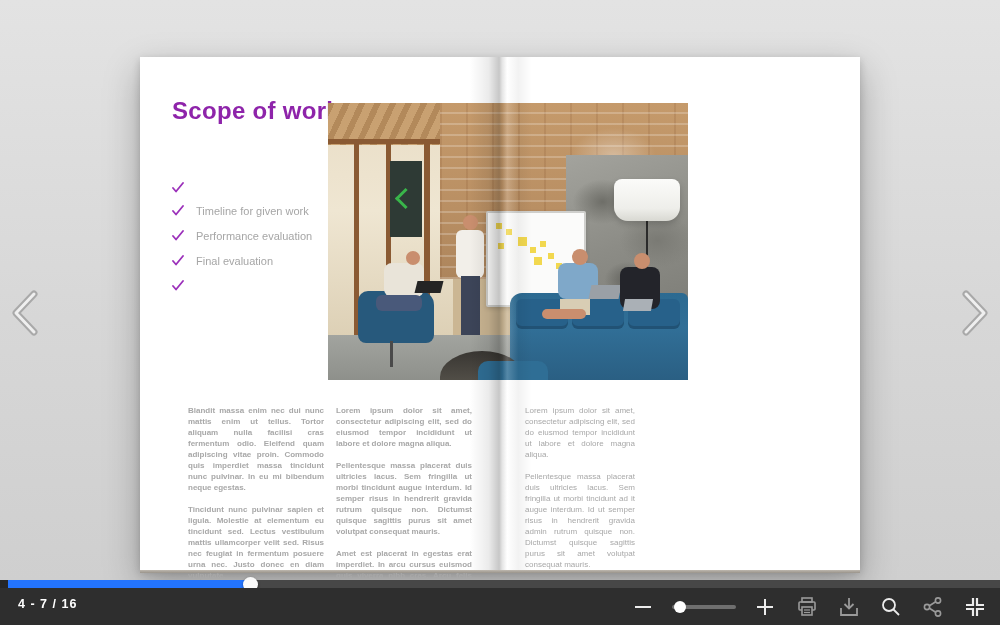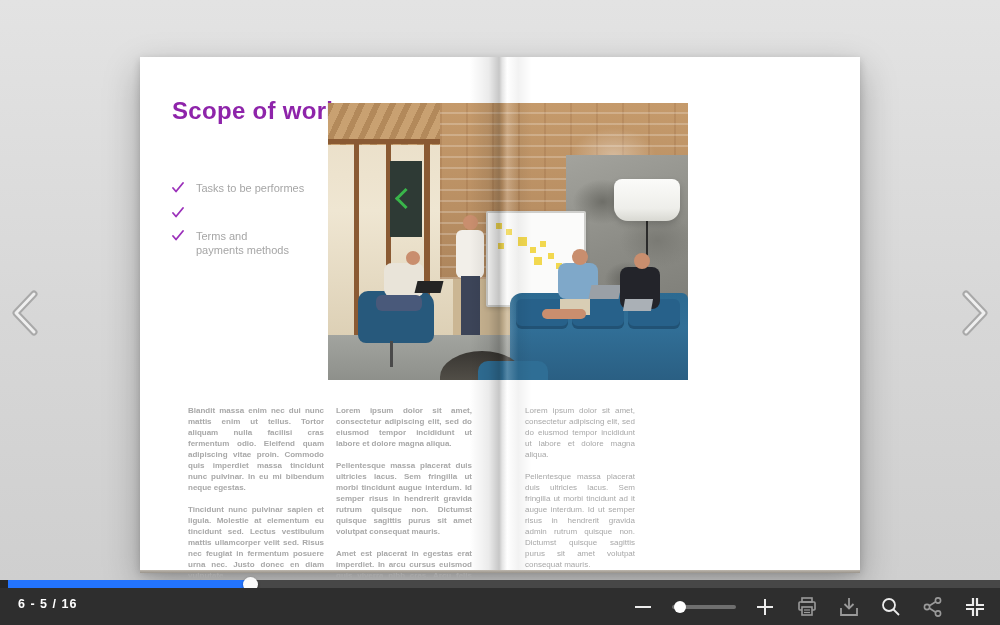--- a/index.html
+++ b/index.html
@@ -133,33 +133,43 @@
 
   <div class="book">
 
     <div class="page left">
       <h1 class="page-title">Scope of work</h1>
       <ul class="checklist" id="checklist">
           <li>
             <svg class="chk" width="12" height="11" viewBox="0 0 12 11">
               <polyline points="1,6 4,9.5 11,1" fill="none" stroke="#9b30ba" stroke-width="1.8" stroke-linecap="round" stroke-linejoin="round"></polyline>
             </svg>
-            <span class="txt">Tasks to be performes</span>
-          </li>
-          <li>
-            <svg class="chk" width="12" height="11" viewBox="0 0 12 11">
-              <polyline points="1,6 4,9.5 11,1" fill="none" stroke="#9b30ba" stroke-width="1.8" stroke-linecap="round" stroke-linejoin="round"></polyline>
-            </svg>
-          </li>
-          <li>
-            <svg class="chk" width="12" height="11" viewBox="0 0 12 11">
-              <polyline points="1,6 4,9.5 11,1" fill="none" stroke="#9b30ba" stroke-width="1.8" stroke-linecap="round" stroke-linejoin="round"></polyline>
-            </svg>
-            <span class="txt">Terms and
-payments methods</span>
+          </li>
+          <li>
+            <svg class="chk" width="12" height="11" viewBox="0 0 12 11">
+              <polyline points="1,6 4,9.5 11,1" fill="none" stroke="#9b30ba" stroke-width="1.8" stroke-linecap="round" stroke-linejoin="round"></polyline>
+            </svg>
+            <span class="txt">Timeline for given work</span>
+          </li>
+          <li>
+            <svg class="chk" width="12" height="11" viewBox="0 0 12 11">
+              <polyline points="1,6 4,9.5 11,1" fill="none" stroke="#9b30ba" stroke-width="1.8" stroke-linecap="round" stroke-linejoin="round"></polyline>
+            </svg>
+            <span class="txt">Performance evaluation</span>
+          </li>
+          <li>
+            <svg class="chk" width="12" height="11" viewBox="0 0 12 11">
+              <polyline points="1,6 4,9.5 11,1" fill="none" stroke="#9b30ba" stroke-width="1.8" stroke-linecap="round" stroke-linejoin="round"></polyline>
+            </svg>
+            <span class="txt">Final evaluation</span>
+          </li>
+          <li>
+            <svg class="chk" width="12" height="11" viewBox="0 0 12 11">
+              <polyline points="1,6 4,9.5 11,1" fill="none" stroke="#9b30ba" stroke-width="1.8" stroke-linecap="round" stroke-linejoin="round"></polyline>
+            </svg>
           </li>
         </ul>
       <div class="body-cols">
         <div class="col c1" id="col1">
             <p>Blandit massa enim nec dui nunc mattis enim ut tellus. Tortor aliquam nulla facilisi cras fermentum odio. Eleifend quam adipiscing vitae proin. Commodo quis imperdiet massa tincidunt nunc pulvinar. In eu mi bibendum neque egestas.</p>
             <p>Tincidunt nunc pulvinar sapien et ligula. Molestie at elementum eu tincidunt sed. Lectus vestibulum mattis ullamcorper velit sed. Risus nec feugiat in fermentum posuere urna nec. Justo donec en diam vulputate.</p>
           </div>
         <div class="col c2" id="col2">
             <p>Lorem ipsum dolor sit amet, consectetur adipiscing elit, sed do eiusmod tempor incididunt ut labore et dolore magna aliqua.</p>
             <p>Pellentesque massa placerat duis ultricies lacus. Sem fringilla ut morbi tincidunt augue interdum. Id semper risus in hendrerit gravida rutrum quisque non. Dictumst quisque sagittis purus sit amet volutpat consequat mauris.</p>
@@ -232,21 +242,21 @@
   </div>
 </div>
 
 <div class="progress">
   <div class="notch"></div>
   <div class="fill" style="width: calc(25% - 8px);"></div>
   <div class="handle" style="left: calc(25% - 7px);"></div>
 </div>
 
 <div class="toolbar">
-  <span class="page-ind">6 - 5 / 16</span>
+  <span class="page-ind">4 - 7 / 16</span>
   <div class="tools">
     <button class="tool">
       <svg width="22" height="22" viewBox="0 0 22 22">
         <line x1="3" y1="11" x2="19" y2="11" stroke="#ececec" stroke-width="2"></line>
       </svg>
     </button>
     <div class="zoom-slider">
       <div class="dot"></div>
     </div>
     <button class="tool">

